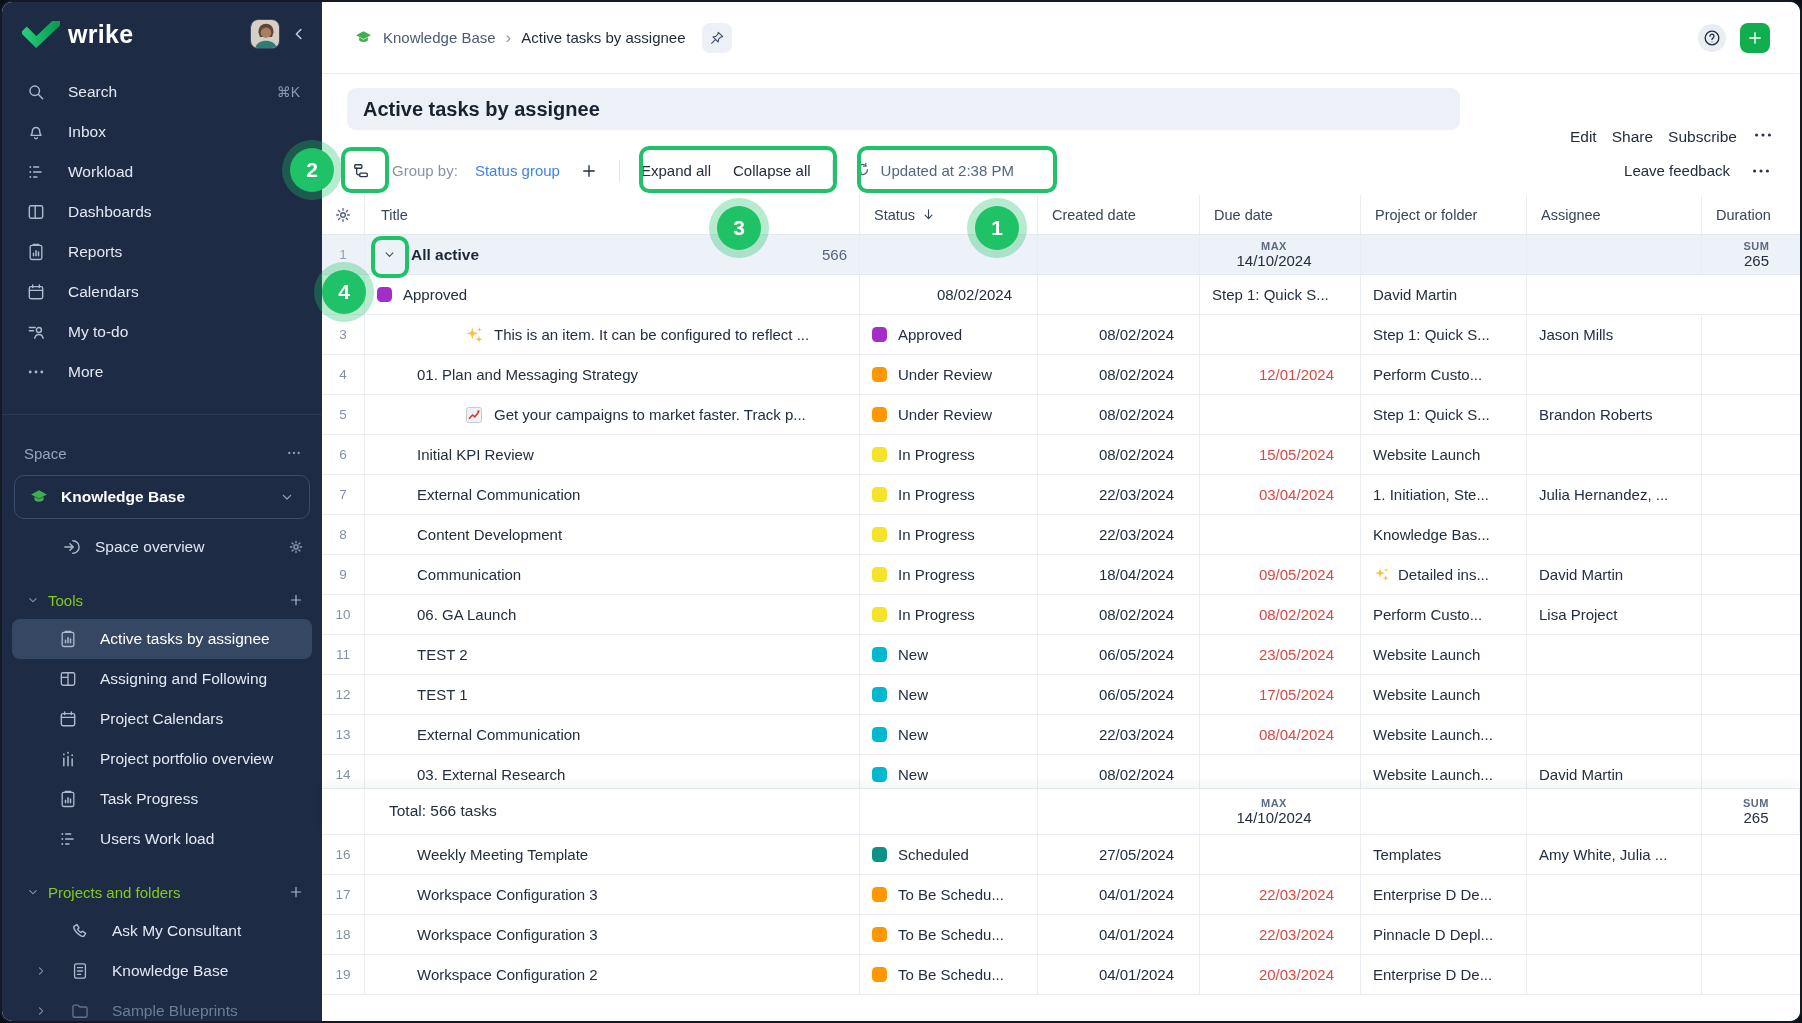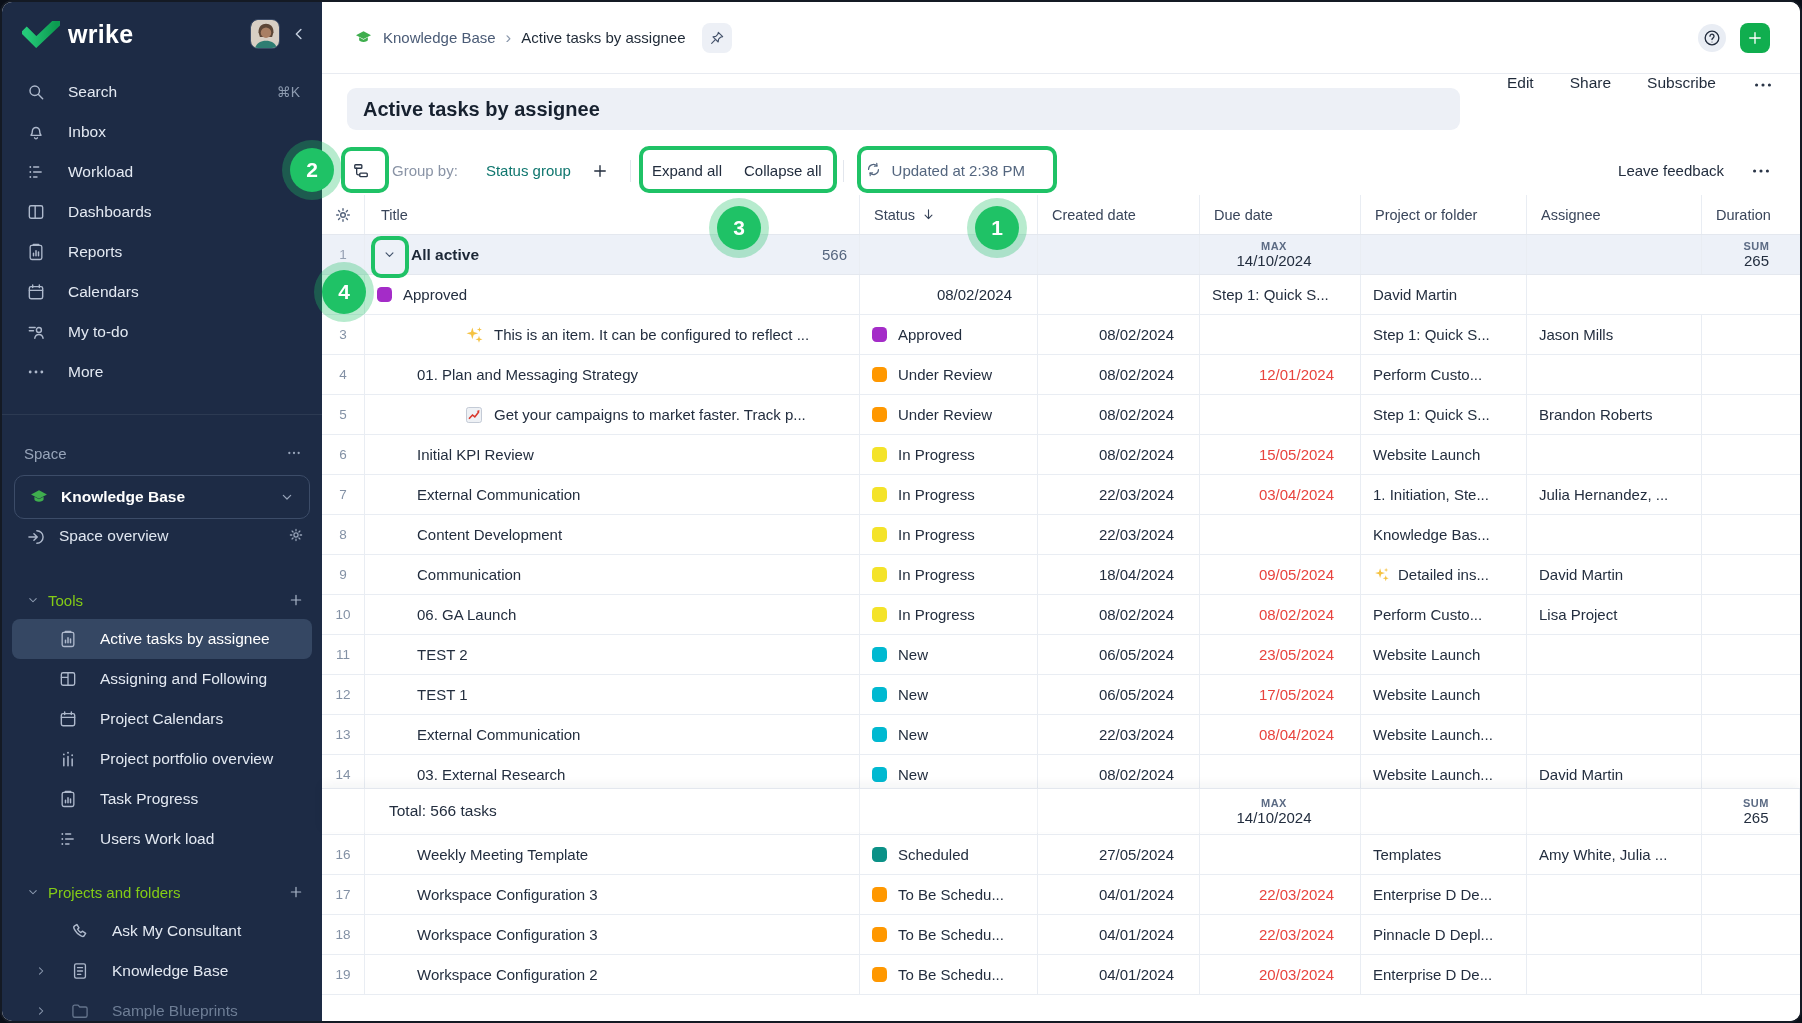--- a/index.html
+++ b/index.html
@@ -29,21 +29,21 @@
 
   .sb-space-row { margin-top:20px; height:36px; display:flex; align-items:center; justify-content:space-between; padding:0 20px 0 22px; }
   .sb-section-label { color:#97a4b9; font-size:15px; }
   .sb-mini-icon { width:16px; height:16px; color:#97a4b9; }
   .sb-mini-icon svg { width:16px; height:16px; }
 
   .sb-space-box { margin:4px 12px 0; height:44px; border:1px solid #3c4c68; border-radius:10px; display:flex; align-items:center; gap:12px; padding:0 14px; cursor:pointer; }
   .sb-space-box .green { color:#3fae4e; }
   .sb-space-name { flex:1; color:#fff; font-size:15.5px; font-weight:600; }
 
-  .sb-overview { margin-top:8px; height:40px; display:flex; align-items:flex-start; gap:13px; padding:0 18px 0 24px; font-size:15.5px; cursor:pointer; }
+  .sb-overview { margin-top:8px; height:40px; display:flex; align-items:center; gap:13px; padding:0 18px 0 24px; font-size:15.5px; cursor:pointer;margin-left:36px; }
   .sb-overview .sb-label { flex:1; }
 
   .sb-section { height:38px; display:flex; align-items:center; gap:8px; padding:0 18px 0 24px; margin-top:14px; cursor:pointer; }
   .sb-section .chev { width:14px; height:14px; color:#8d9bb0; }
   .sb-section .chev svg { width:14px; height:14px; }
   .sb-section .sec-label { flex:1; color:#84cc16; font-size:15px; }
   .sb-section .plus { width:16px; height:16px; color:#aab6c9; }
   .sb-section .plus svg { width:16px; height:16px; }
 
   .sb-item.lvl2 { margin:0 10px; padding:0 8px 0 46px; border-radius:8px; }
@@ -66,38 +66,38 @@
   .pin-btn { width:30px; height:30px; margin-left:6px; background:#edf0f6; border-radius:8px; display:flex; align-items:center; justify-content:center; color:#45536b; cursor:pointer; }
   .pin-btn svg { width:16px; height:16px; }
   .topbar-right { display:flex; align-items:center; gap:14px; }
   .help-btn { width:28px; height:28px; border-radius:50%; background:#e9edf4; color:#232e3f; display:flex; align-items:center; justify-content:center; cursor:pointer; }
   .help-btn svg { width:20px; height:20px; }
   .add-btn { width:30px; height:30px; border-radius:8px; background:var(--brand); color:#fff; display:flex; align-items:center; justify-content:center; cursor:pointer; }
   .add-btn svg { width:18px; height:18px; }
 
   #titlebar { position:absolute; top:72px; left:0; right:0; height:72px; }
   .title-input { position:absolute; left:25px; top:14px; width:1113px; height:42px; background:#edf0f6; border-radius:9px; display:flex; align-items:center; padding:0 16px; font-size:20px; font-weight:700; color:#17212f; cursor:text; }
-  .title-actions { position:absolute; right:26px; top:0; height:72px; display:flex; align-items:flex-start; gap:36px; font-size:15.5px; color:#1f2a3a; }
+  .title-actions { position:absolute; right:26px; top:0; height:72px; display:flex; align-items:flex-end; gap:15px; font-size:15.5px; color:#1f2a3a; }
   .title-actions .act { cursor:pointer; }
   .dots-btn { width:22px; height:22px; color:#2a3547; cursor:pointer; }
   .dots-btn svg { width:22px; height:22px; }
 
   #toolbar { position:absolute; top:144px; left:0; right:0; height:49px; display:flex; align-items:center; padding:0 28px 0 22px; font-size:15px; }
   .tb-group-btn { width:34px; height:34px; border-radius:7px; display:flex; align-items:center; justify-content:center; color:#2a3547; cursor:pointer; }
   .tb-group-btn svg { width:20px; height:20px; }
   .tb-label { color:#8a94a6; margin-left:14px; }
-  .tb-value { color:#0f766e; margin-left:28px; cursor:pointer; }
+  .tb-value { color:#3b82f6; margin-left:17px; cursor:pointer; }
   .tb-plus { width:18px; height:18px; color:#222d3e; margin-left:20px; cursor:pointer; }
   .tb-plus svg { width:18px; height:18px; }
   .tb-sep { width:1px; height:22px; background:#e2e6ed; margin:0 21px; }
   .tb-link { color:#222d3e; cursor:pointer; }
   .tb-link + .tb-link { margin-left:22px; }
   .tb-updated { display:flex; align-items:center; gap:10px; color:#54667f; cursor:pointer; }
   .tb-updated svg { width:17px; height:17px; }
-  .tb-right { margin-left:auto; display:flex; align-items:center; gap:26px; }
+  .tb-right { margin-left:auto; display:flex; align-items:center; gap:20px; }
   .tb-feedback { color:#222d3e; cursor:pointer; }
 
   
   #table { position:absolute; top:193px; left:0; right:0; bottom:0; overflow:hidden; }
   .tgrid { display:grid; grid-template-columns:43px 495px 178px 162px 161px 166px 175px 1fr; }
   .cell { border-right:1px solid #e9edf3; display:flex; align-items:center; overflow:hidden; white-space:nowrap; }
   .cell:last-child { border-right:none; }
   .thead { height:40px; border-bottom:1px solid #e4e8ef; color:#39455a; font-size:14.5px; }
   .thead .cell { padding-left:14px; }
   .thead .c-num { padding-left:0; justify-content:center; color:#55647d; }

